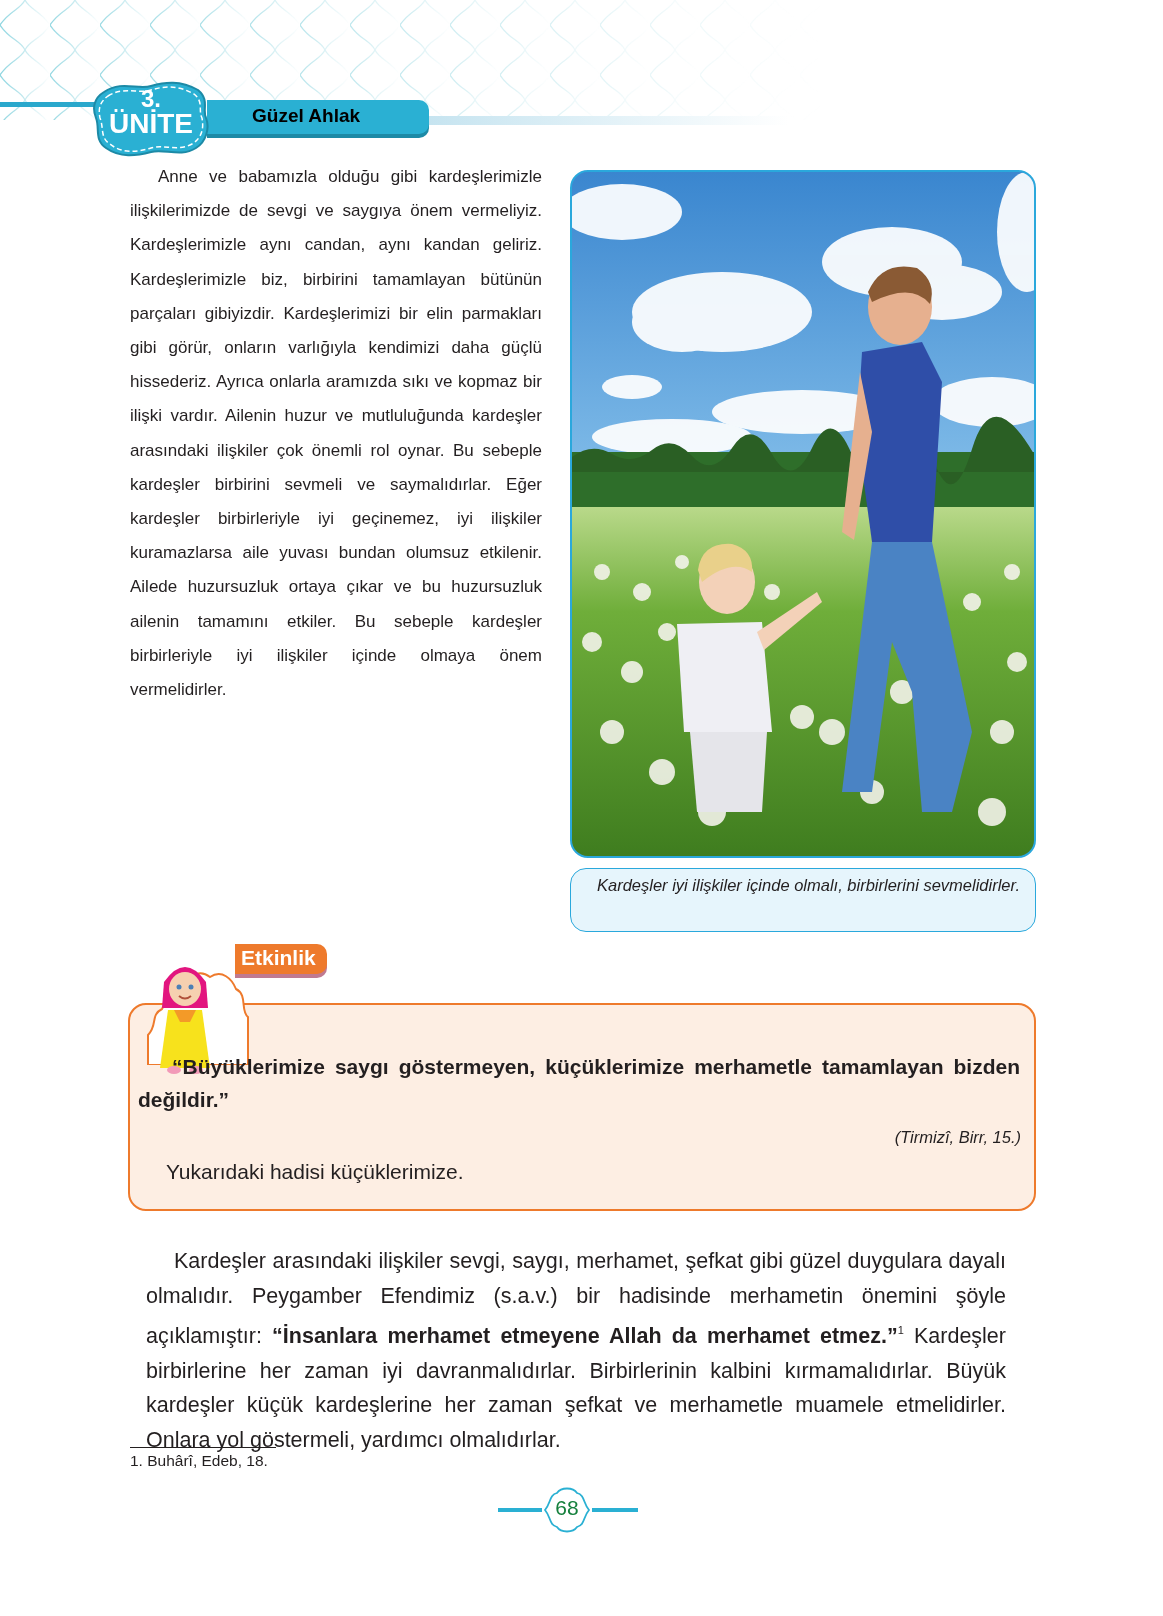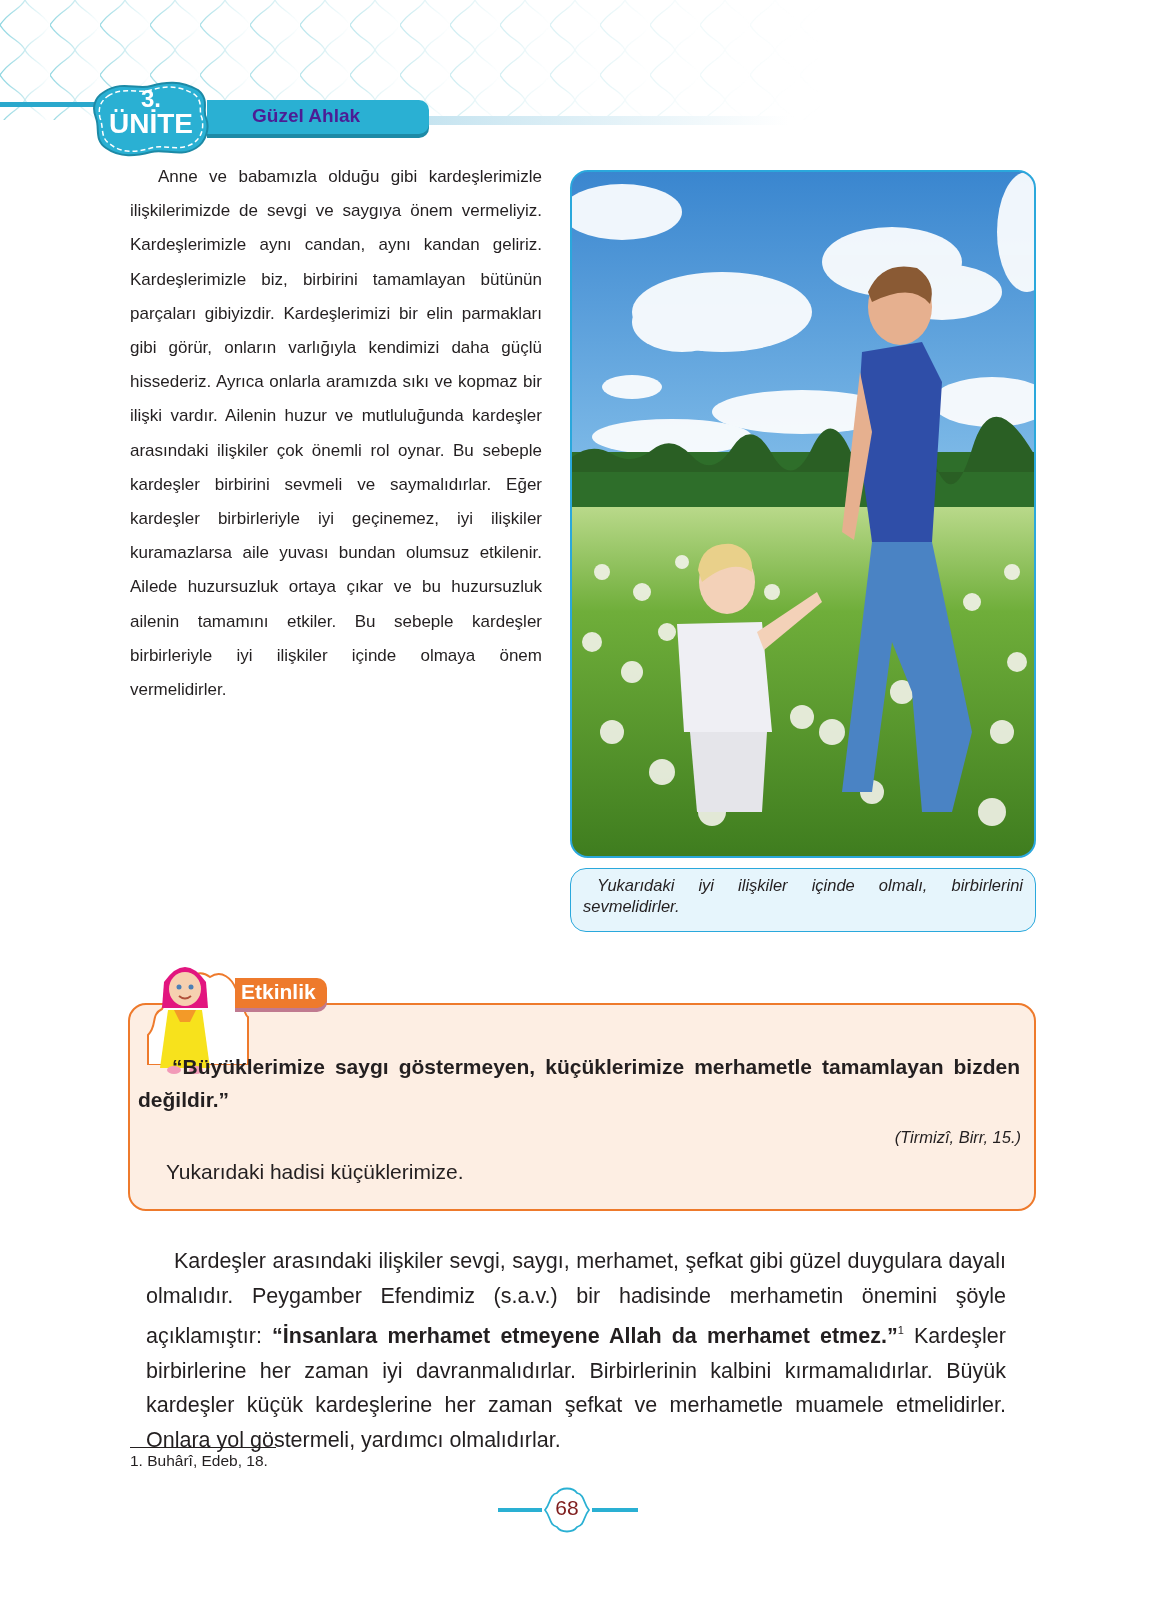--- a/index.html
+++ b/index.html
@@ -7,50 +7,50 @@
     width: 1163px; height: 1616px; position: relative; overflow: hidden;
     background: #ffffff; font-family: "Liberation Sans", sans-serif; color: #231f20;
   }
   .pattern { position: absolute; left: 0; top: 0; width: 820px; height: 120px; }
   .header-line-left { position: absolute; left: 0; top: 102px; width: 120px; height: 5px; background: #2aa8cc; border-radius: 0 3px 3px 0; }
   .unit-badge { position: absolute; left: 92px; top: 78px; width: 118px; height: 80px; }
   .unit-text { position: absolute; left: 92px; top: 86px; width: 118px; text-align: center; color: #fff; font-weight: bold; line-height: 25px; }
   .unit-num { font-size: 24px; display: block; }
   .unit-label { font-size: 28px; display: block; }
   .title-tab { position: absolute; left: 207px; top: 100px; width: 222px; height: 34px; background: #2ab0d3; border-radius: 0 10px 10px 0; box-shadow: 0 4px 0 #1d8aa6; }
-  .title-tab span { position: absolute; left: 45px; top: 5px; color: #4c1d95; font-weight: bold; font-size: 19px; }
+  .title-tab span { position: absolute; left: 45px; top: 5px; color: #000000; font-weight: bold; font-size: 19px; }
   .title-fade { position: absolute; left: 429px; top: 116px; width: 360px; height: 9px; background: linear-gradient(to right, #c6e4f0, #ffffff); }
 
   .col-text { position: absolute; left: 130px; top: 160px; width: 412px; font-size: 17px; line-height: 34.2px; text-align: justify; }
   .col-text p { margin: 0; text-indent: 28px; }
 
   .photo { position: absolute; left: 570px; top: 170px; width: 462px; height: 684px; border: 2px solid #2aa8dc; border-radius: 18px; overflow: hidden; background: #3d8fd6; }
   .caption { position: absolute; left: 570px; top: 868px; width: 440px; height: 50px; padding: 6px 12px; border: 1.5px solid #2aa8dc; border-radius: 16px; background: #e6f5fc; font-style: italic; font-size: 16.5px; line-height: 21px; text-align: justify; }
   .caption p { margin: 0; text-indent: 14px; }
 
   .activity { position: absolute; left: 128px; top: 1003px; width: 904px; height: 204px; border: 2.5px solid #ee7a2c; border-radius: 18px; background: #fdeee3; }
   .activity-ornament { position: absolute; left: 128px; top: 955px; width: 200px; height: 110px; }
-  .activity-tab { position: absolute; left: 235px; top: 978px; width: 92px; height: 30px; background: #ee7a2c; border-radius: 0 10px 10px 0; box-shadow: 0 4px 0 #c07a90; }
+  .activity-tab { position: absolute; left: 235px; top: 944px; width: 92px; height: 30px; background: #ee7a2c; border-radius: 0 10px 10px 0; box-shadow: 0 4px 0 #c07a90; }
   .activity-tab span { position: absolute; left: 6px; top: 2px; color: #fff; font-weight: bold; font-size: 21px; }
   .girl { position: absolute; left: 150px; top: 956px; width: 70px; height: 120px; }
   .quote { position: absolute; left: 138px; top: 1050px; width: 882px; font-weight: bold; font-size: 21px; line-height: 33px; text-align: justify; }
   .quote p { margin: 0; text-indent: 34px; }
   .source { position: absolute; right: 142px; top: 1128px; font-style: italic; font-size: 16.5px; }
   .instruction { position: absolute; left: 166px; top: 1160px; font-size: 21px; }
 
   .body2 { position: absolute; left: 130px; top: 1228px; width: 892px; font-size: 21.5px; line-height: 34.5px; text-align: justify; }
   .body2 p { margin: 16px; text-indent: 28px; }
   .body2 b { font-weight: bold; }
   .body2 sup { font-size: 11px; vertical-align: 9px; }
   .footnote-rule { position: absolute; left: 130px; top: 1447px; width: 146px; height: 1px; background: #231f20; }
   .footnote { position: absolute; left: 130px; top: 1452px; font-size: 15.5px; text-align: center; }
 
   .pagenum-line { position: absolute; top: 1508px; height: 4px; background: #2ab0d3; }
   .pagenum-badge { position: absolute; left: 537px; top: 1485px; width: 60px; height: 50px; }
-  .pagenum-text { position: absolute; left: 537px; top: 1496px; width: 60px; text-align: center; color: #7f1d1d; font-size: 21px; }
+  .pagenum-text { position: absolute; left: 537px; top: 1496px; width: 60px; text-align: center; color: #15803d; font-size: 21px; }
 </style>
 </head>
 <body>
 
 <svg class="pattern" viewBox="0 0 820 120">
   <defs>
     <linearGradient id="fadeG" x1="0" x2="1" y1="0" y2="0">
       <stop offset="0" stop-color="#7fd0dc" stop-opacity="0.9"></stop>
       <stop offset="1" stop-color="#7fd0dc" stop-opacity="0"></stop>
     </linearGradient>
@@ -145,21 +145,21 @@
     <path d="M288 200 L270 360 L282 368 L300 260Z" fill="#e6b08f"></path>
 
     <ellipse cx="155" cy="410" rx="28" ry="32" fill="#f3d1b8"></ellipse>
     <path d="M126 398 Q130 370 160 372 Q182 378 180 400 Q160 386 130 410Z" fill="#e9d08a"></path>
     <path d="M105 452 L190 450 L200 560 L112 560Z" fill="#efeff4"></path>
     <path d="M185 460 L245 420 L250 430 L192 478Z" fill="#f3d1b8"></path>
     <path d="M118 560 L195 560 L190 640 L125 640Z" fill="#e5e5ea"></path>
   </svg>
 </div>
 <div class="caption">
-  <p>Yukarıdaki iyi ilişkiler içinde olmalı, birbirlerini sevmelidirler.</p>
+  <p>Kardeşler iyi ilişkiler içinde olmalı, birbirlerini sevmelidirler.</p>
 </div>
 
 <div class="activity"></div>
 <svg class="activity-ornament" viewBox="0 0 200 110">
   <path d="M20 80 C30 70 22 60 34 54 C40 44 36 30 54 28 C64 20 72 14 82 22 C94 14 104 24 108 34 C120 40 112 56 120 62 L120 110 L20 110Z" fill="#ffffff" stroke="#ee7a2c" stroke-width="2"></path>
 </svg>
 <svg class="girl" viewBox="0 0 70 120">
   <path d="M14 26 Q35 -4 56 26 L58 52 L12 52Z" fill="#e2157f"></path>
   <ellipse cx="35" cy="33" rx="16" ry="17" fill="#f6d0b0"></ellipse>
   <circle cx="29" cy="31" r="2.5" fill="#4a7fb5"></circle>

